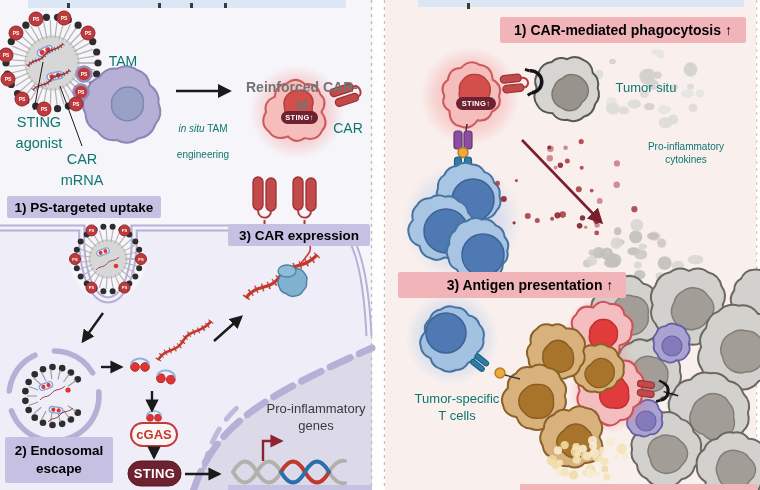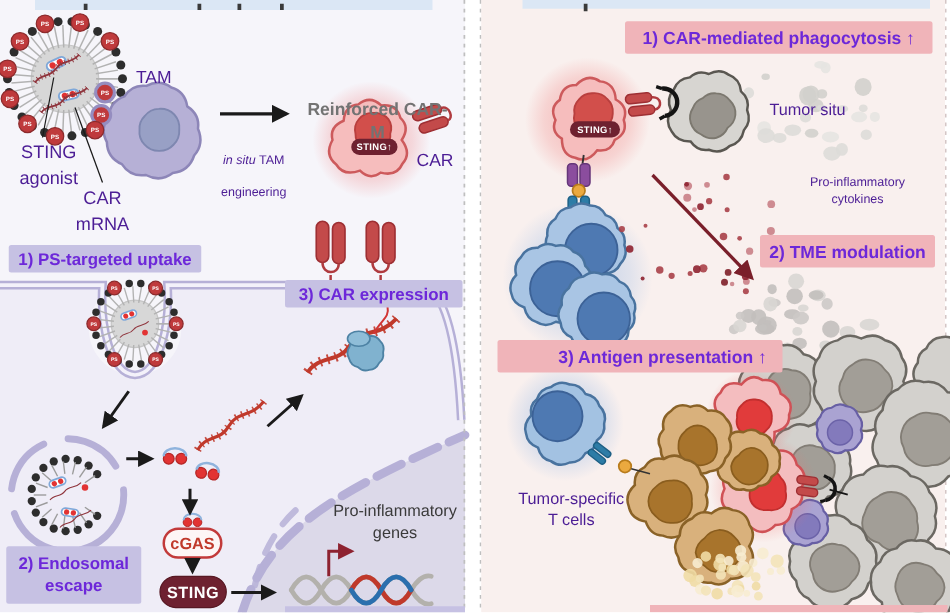--- a/index.html
+++ b/index.html
@@ -1,24 +1,24 @@
 <!DOCTYPE html>
 <html><head>
 <meta charset="utf-8">
 <style>
   html,body{margin:0;padding:0;background:#fff;}
   #stage{position:relative;width:760px;height:490px;background:#ffffff;overflow:hidden;
          font-family:"Liberation Sans",sans-serif;}
   #art{position:absolute;left:0;top:0;z-index:1;}
-  .lbl{position:absolute;z-index:2;color:#4c1d95;text-align:center;white-space:pre-line;
+  .lbl{position:absolute;z-index:2;color:#0f766e;text-align:center;white-space:pre-line;
        line-height:1.3;font-size:13px;}
   .s12{font-size:10px;} .s14{font-size:14px;} .s15{font-size:14.5px;line-height:1.45;}
   .red{color:#737373;font-weight:bold;margin-top:24px;}
   .box{position:absolute;z-index:2;display:flex;align-items:center;justify-content:center;
-       font-weight:bold;color:#6d28d9;border-radius:2px;white-space:pre-line;text-align:center;}
+       font-weight:bold;color:#000000;border-radius:2px;white-space:pre-line;text-align:center;}
   .box-lav{background:#c6c1e3;font-size:13.5px;}
   .box-pink{background:#f0b4b9;font-size:14px;}
   .hbar{position:absolute;z-index:2;background:#dbe7f5;}
   .mark{position:absolute;top:3px;width:3px;height:5px;background:#3a3a3a;}
   .cutbar{position:absolute;z-index:3;}
 </style>
 </head>
 <body>
 
 <div id="stage">
@@ -694,21 +694,20 @@
 <div class="box box-lav" style="left:5px;top:437px;width:108px;height:46px;line-height:1.35;">2) Endosomal
 escape</div>
 <div class="lbl" style="left:262px;top:401px;width:108px;color:#3a3a3a;">Pro-inflammatory
 genes</div>
 <div class="cutbar" style="left:228px;top:485px;width:144px;height:5px;background:#c6c1e3;"></div>
 
 <div class="box box-pink" style="left:500px;top:17px;width:246px;height:26px;">1) CAR-mediated phagocytosis ↑</div>
 <div class="lbl" style="left:604px;top:80px;width:84px;">Tumor situ</div>
 <div class="lbl s12" style="left:636px;top:140px;width:100px;">Pro-inflammatory
 cytokines</div>
-<div class="box box-pink" style="left:608px;top:188px;width:140px;height:26px;">2) TME modulation</div>
 <div class="box box-pink" style="left:398px;top:272px;width:192px;height:26px;padding-left:36px;">3) Antigen presentation ↑</div>
 <div class="lbl" style="left:406px;top:391px;width:102px;">Tumor-specific
 T cells</div>
 <div class="cutbar" style="left:520px;top:484px;width:238px;height:6px;background:#f0b4b9;"></div>
 
 </div>
 
 <style>
   
   .ps{font:bold 5px "Liberation Sans",sans-serif;fill:#fff;text-anchor:middle;}

